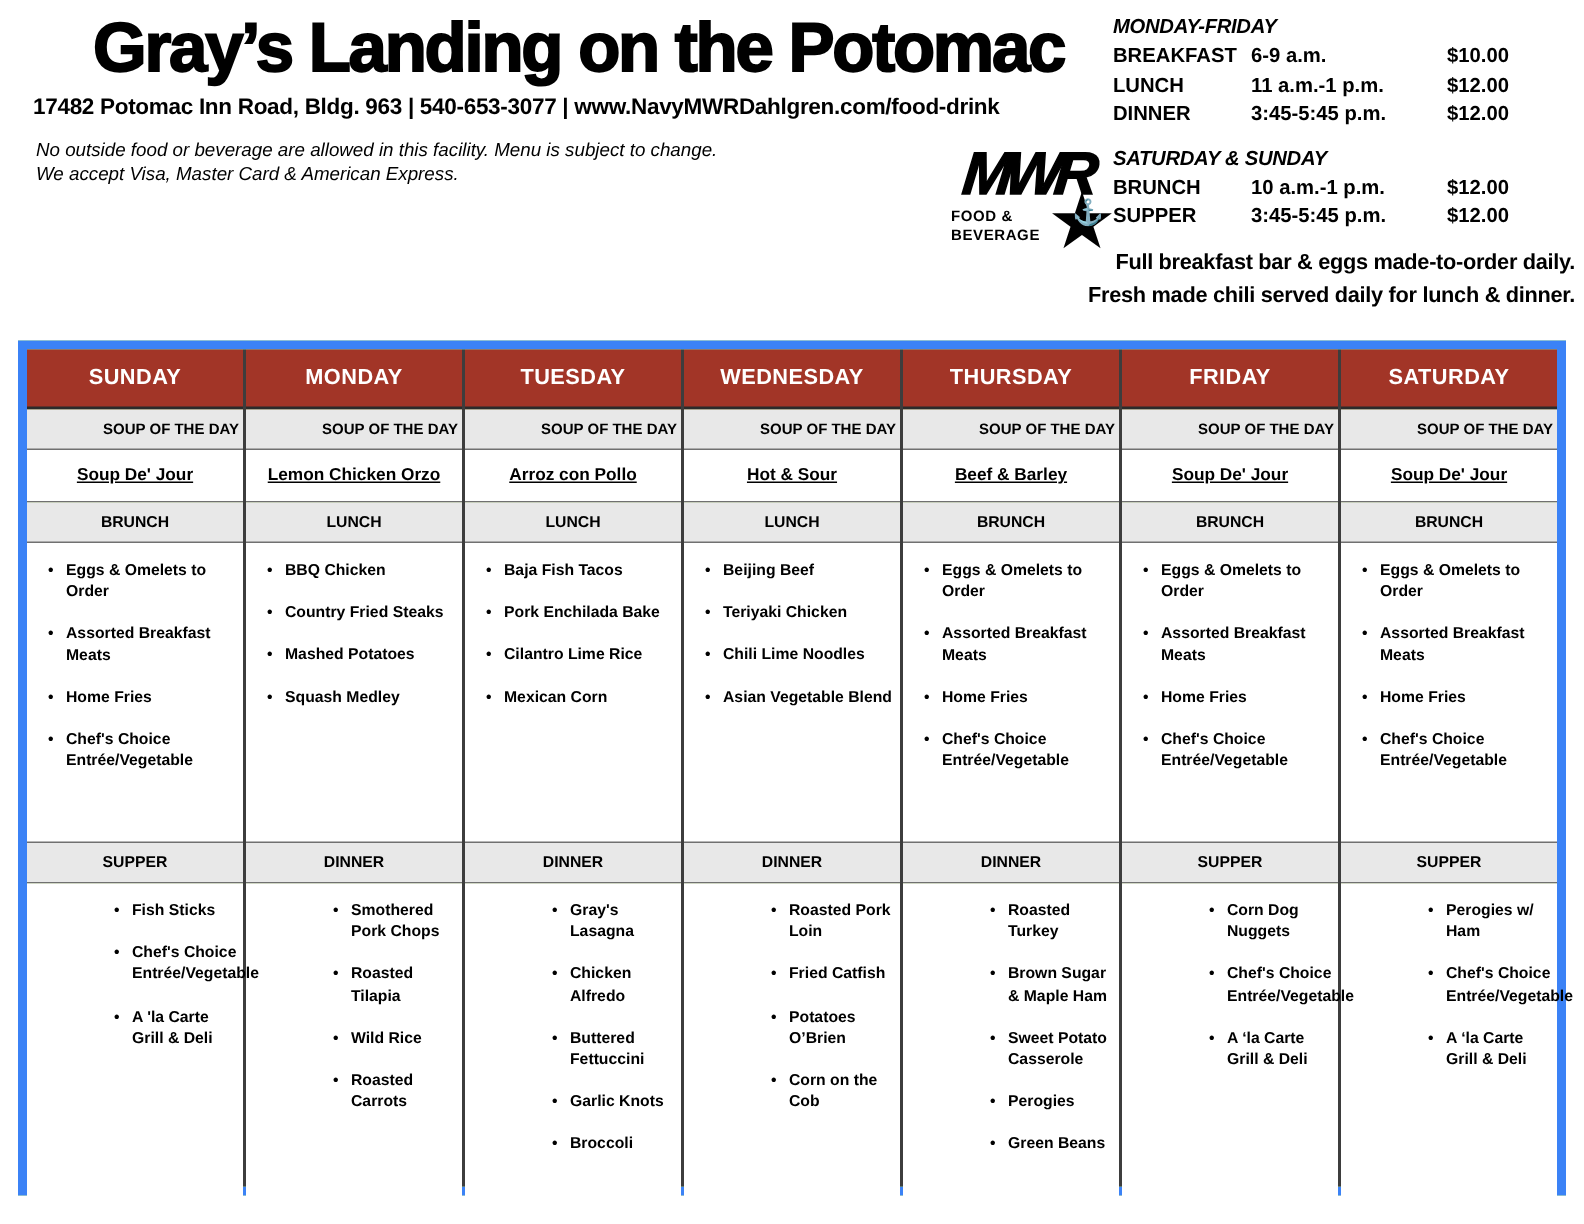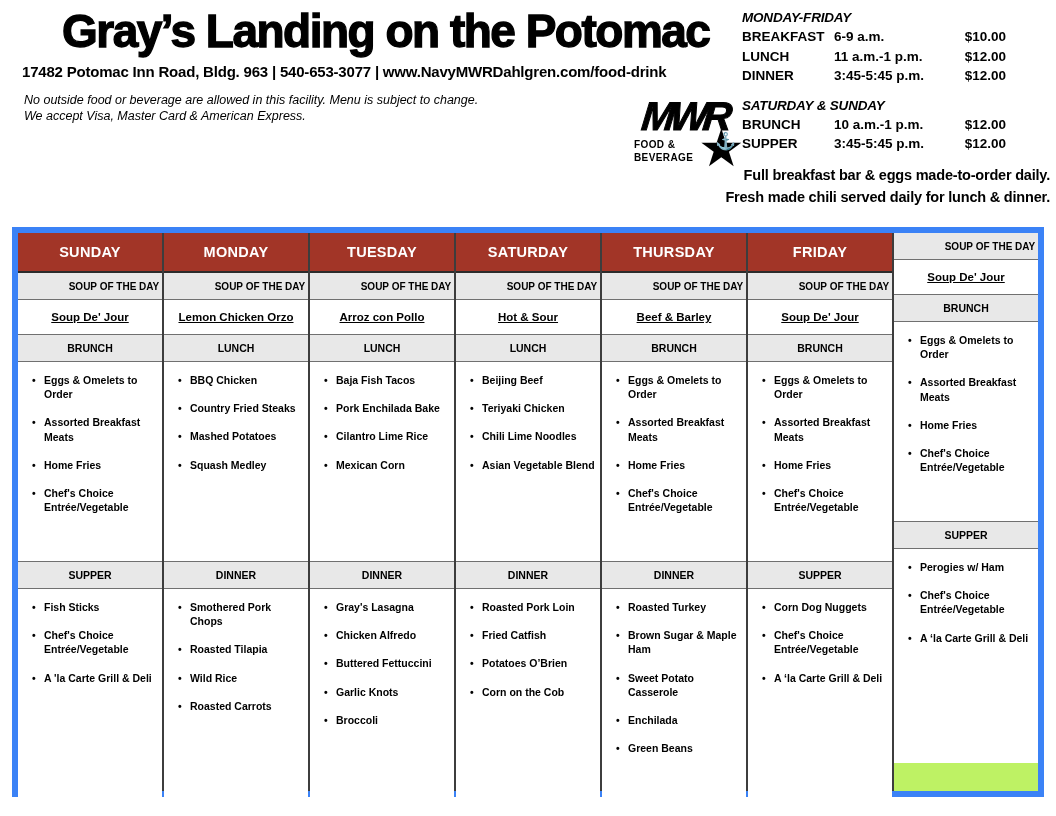--- a/index.html
+++ b/index.html
@@ -55,21 +55,21 @@
   .day-col + .day-col { border-left:2px solid #3d3d3d; }
   .cell { border-bottom:1px solid #707070; flex:0 0 auto; display:flex;
           align-items:center; justify-content:center; text-align:center; }
   .day-header { height:40px; background:var(--brick); color:#fff; font-size:14.5px;
                 font-weight:bold; letter-spacing:0.3px; border-bottom:2px solid #2b2b2b; }
   .soup-label { height:27px; background:var(--labelbg); font-size:10px; font-weight:bold;padding-left:48px; }
   .soup-name { height:35px; background:#fff; font-size:11.5px; font-weight:bold;text-decoration:underline; }
   .meal-label { height:27px; background:var(--labelbg); font-size:10.5px; font-weight:bold; }
   .items { background:#fff; align-items:flex-start; justify-content:flex-start; text-align:left; }
   .items-1 { height:200px; }
-  .items-2 { height:214px; border-bottom:none; }
+  .items-2 { height:214px; border-bottom:none;padding-left:44px; }
   .items ul { list-style:none; padding:11px 4px 0 9px; width:100%; }
   .items li { position:relative; padding-left:17px; margin-bottom:14px; font-size:10.5px;
               font-weight:bold; line-height:1.35; }
   .items li::before { content:"\2022"; position:absolute; left:5px; top:0; }
 </style>
 </head>
 <body>
 
 <div class="page">
 
@@ -197,21 +197,21 @@
             <li>Gray's Lasagna</li>
             <li>Chicken Alfredo</li>
             <li>Buttered Fettuccini</li>
             <li>Garlic Knots</li>
             <li>Broccoli</li>
           </ul>
         </div>
     </div>
 
     <div class="day-col">
-      <div class="cell day-header">SATURDAY</div>
+      <div class="cell day-header">WEDNESDAY</div>
       <div class="cell soup-label">SOUP OF THE DAY</div>
       <div class="cell soup-name">Hot &amp; Sour</div>
       <div class="cell meal-label">LUNCH</div>
       <div class="cell items items-1">
           <ul>
             <li>Beijing Beef</li>
             <li>Teriyaki Chicken</li>
             <li>Chili Lime Noodles</li>
             <li>Asian Vegetable Blend</li>
           </ul>
@@ -239,21 +239,21 @@
             <li>Home Fries</li>
             <li>Chef's Choice Entrée/Vegetable</li>
           </ul>
         </div>
       <div class="cell meal-label">DINNER</div>
       <div class="cell items items-2">
           <ul>
             <li>Roasted Turkey</li>
             <li>Brown Sugar &amp; Maple Ham</li>
             <li>Sweet Potato Casserole</li>
-            <li>Enchilada</li>
+            <li>Perogies</li>
             <li>Green Beans</li>
           </ul>
         </div>
     </div>
 
     <div class="day-col">
       <div class="cell day-header">FRIDAY</div>
       <div class="cell soup-label">SOUP OF THE DAY</div>
       <div class="cell soup-name">Soup De' Jour</div>
       <div class="cell meal-label">BRUNCH</div>
@@ -269,20 +269,21 @@
       <div class="cell items items-2">
           <ul>
             <li>Corn Dog Nuggets</li>
             <li>Chef's Choice Entrée/Vegetable</li>
             <li>A ‘la Carte Grill &amp; Deli</li>
           </ul>
         </div>
     </div>
 
     <div class="day-col">
+      <div class="cell day-header">SATURDAY</div>
       <div class="cell soup-label">SOUP OF THE DAY</div>
       <div class="cell soup-name">Soup De' Jour</div>
       <div class="cell meal-label">BRUNCH</div>
       <div class="cell items items-1">
           <ul>
             <li>Eggs &amp; Omelets to Order</li>
             <li>Assorted Breakfast Meats</li>
             <li>Home Fries</li>
             <li>Chef's Choice Entrée/Vegetable</li>
           </ul>

